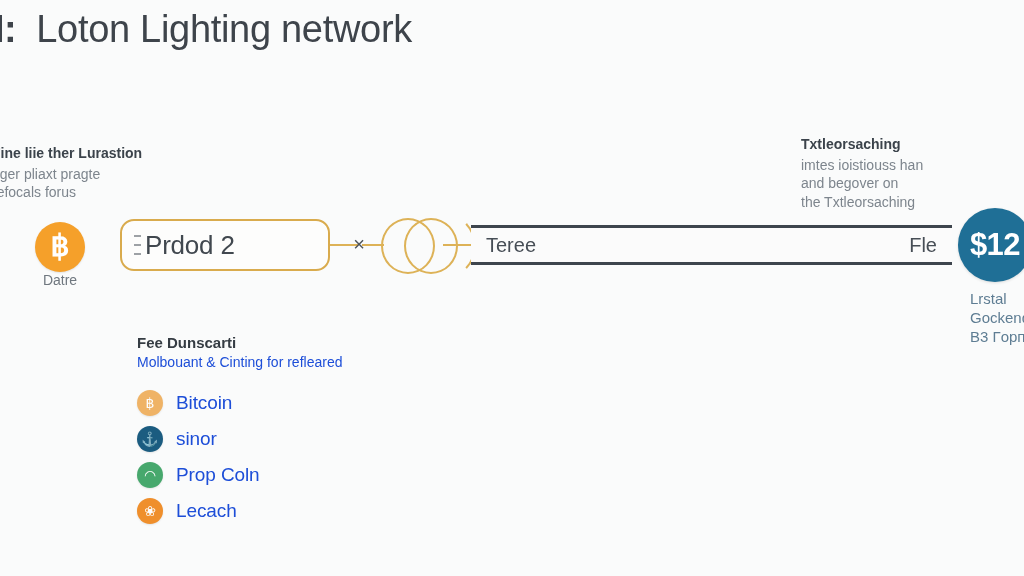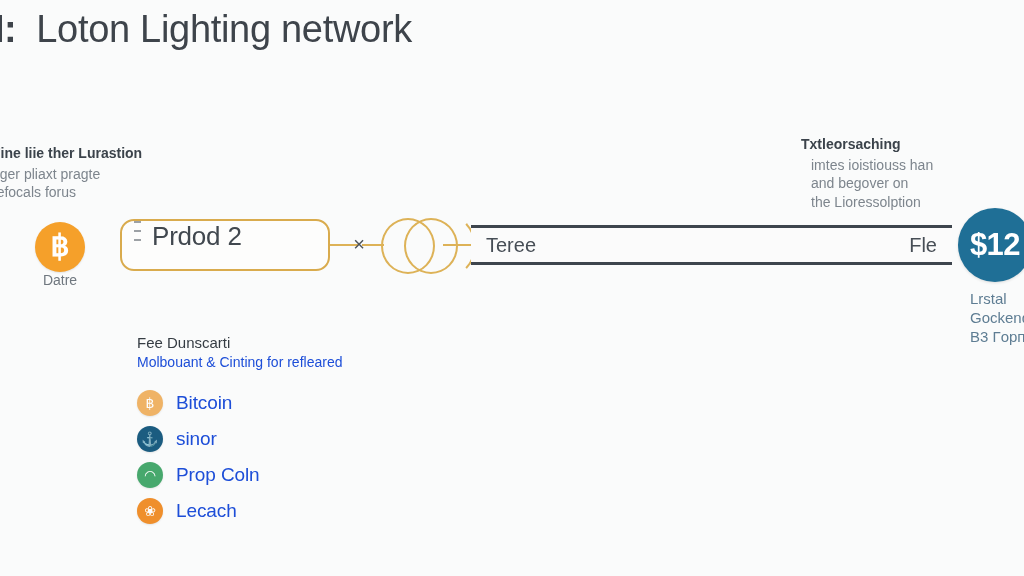--- a/index.html
+++ b/index.html
@@ -63,21 +63,21 @@
     color: #7d858d;
   }
   .annot-left {
     left: -8px;
     top: 144px;
   }
   .annot-right {
     left: 801px;
     top: 135px;
   }
-  .annot-right .annot-line { color: #7d858d; margin-left: 10px; }
+  .annot-right .annot-line { color: #7d858d; }
 
   
   .btc-node {
     position: absolute;
     left: 35px;
     top: 222px;
     width: 50px;
     text-align: center;
   }
   .btc-circle {
@@ -107,24 +107,23 @@
   .gold-box {
     position: absolute;
     left: 120px;
     top: 219px;
     width: 210px;
     height: 52px;
     border: 2px solid #d9ab4d;
     border-radius: 14px;
     background: #fdfdfc;
     display: flex;
-    align-items: flex-start;
+    align-items: center;
     padding-left: 12px;
     box-sizing: border-box;
-    gap: 7px;
   }
   .gold-box-tick {
     width: 7px;
     height: 20px;
     margin-right: 4px;
     display: flex;
     flex-direction: column;
     justify-content: space-between;
     opacity: 0.65;
   }
@@ -243,21 +242,21 @@
   }
 
   
   .legend {
     position: absolute;
     left: 137px;
     top: 334px;
   }
   .legend-head {
     font-size: 15px;
-    font-weight: normal;
+    font-weight: bold;
     color: #353c43;
     margin-bottom: 3px;
   }
   .legend-sub {
     font-size: 14px;
     color: #1d4ed8;
     margin-bottom: 15px;
   }
   .legend-list {
     list-style: none;
@@ -304,21 +303,21 @@
   <div class="annot annot-left">
     <div class="annot-head">Fine liie ther Lurastion</div>
     <div class="annot-line">nger pliaxt pragte</div>
     <div class="annot-line">refocals forus</div>
   </div>
 
   <div class="annot annot-right">
     <div class="annot-head">Txtleorsaching</div>
     <div class="annot-line">imtes ioistiouss han</div>
     <div class="annot-line">and begover on</div>
-    <div class="annot-line">the Lioressolption</div>
+    <div class="annot-line">the Txtleorsaching</div>
   </div>
 
   <div class="btc-node">
     <div class="btc-circle" style="background: rgb(245, 160, 42);">
       <span class="btc-glyph">฿</span>
     </div>
     <div class="btc-label">Datre</div>
   </div>
 
   <div class="gold-box">

